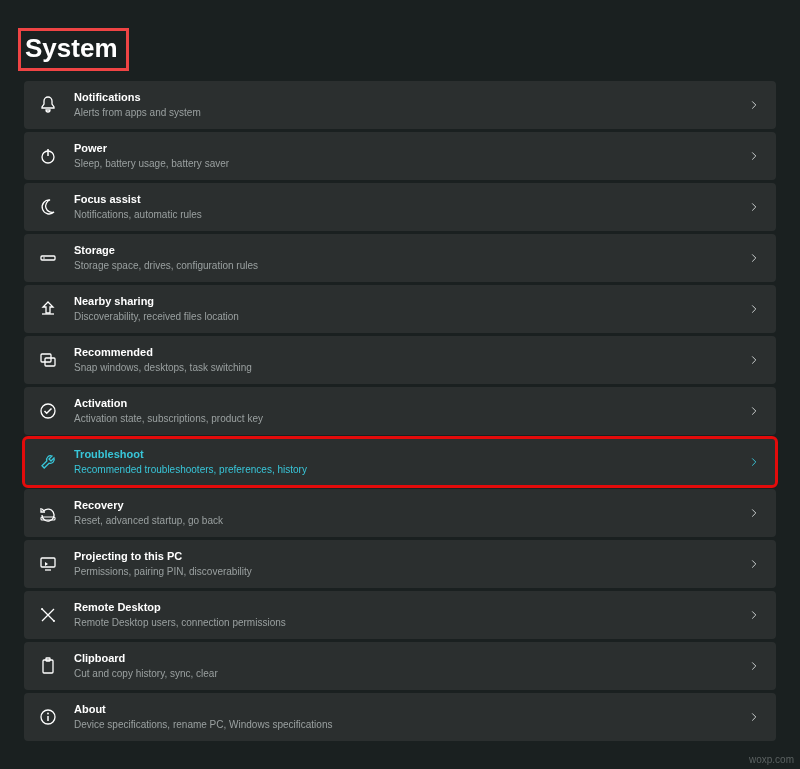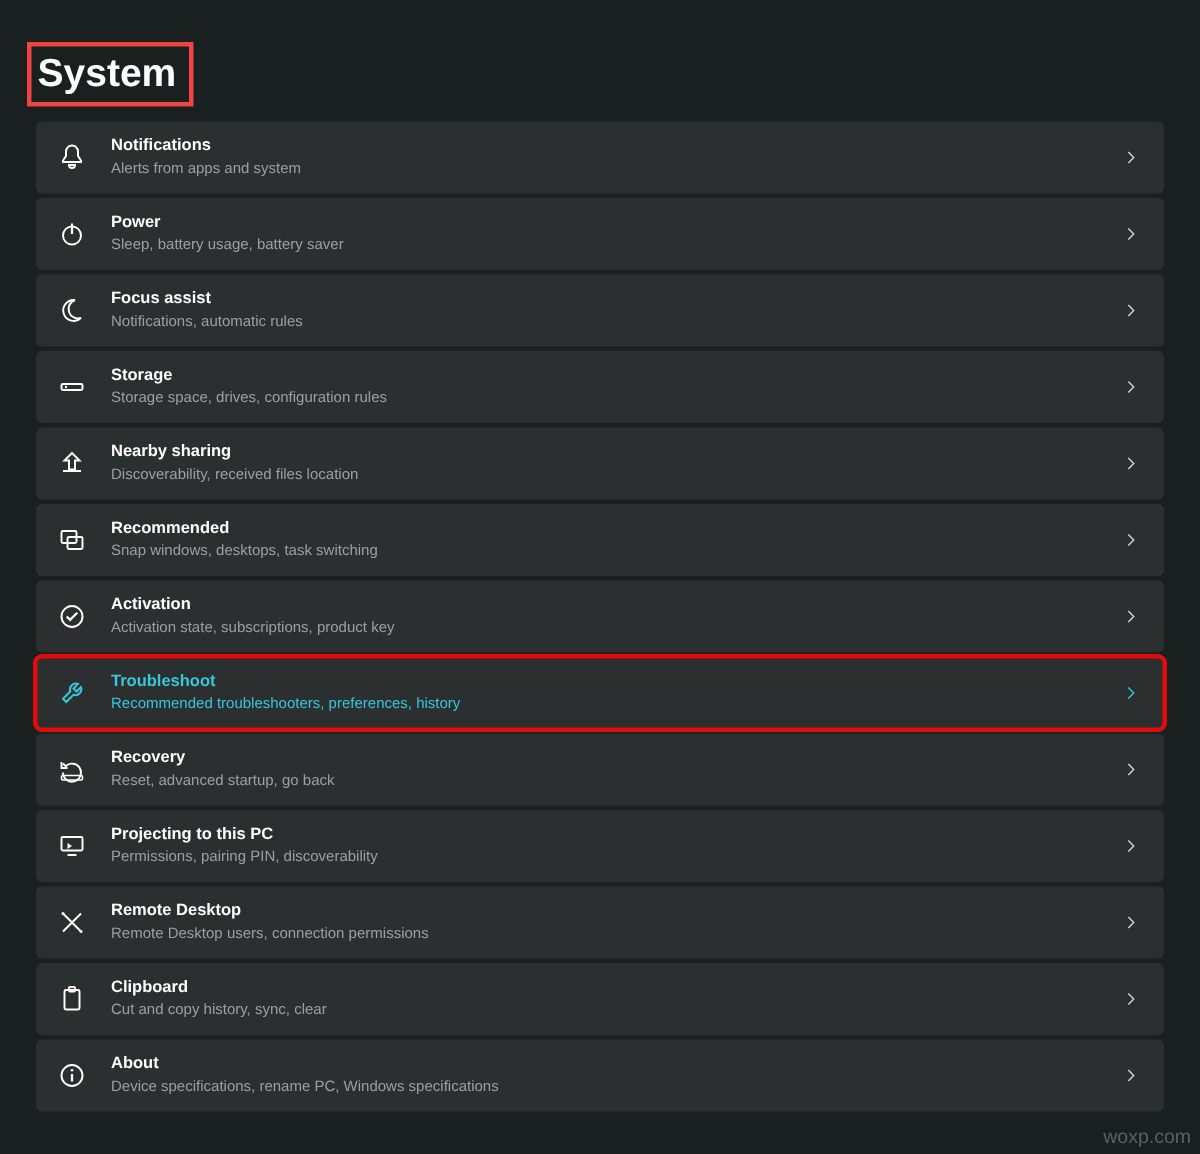--- a/index.html
+++ b/index.html
@@ -80,21 +80,21 @@
   .row.highlight .label,
   .row.highlight .sub,
   .row.highlight .icon,
   .row.highlight .chev {
     color: #38c6d9;
   }
   .watermark {
     position: absolute;
     right: 6px;
     bottom: 4px;
-    font-size: 13px;
+    font-size: 10px;
     color: #5b6161;
   }
   svg { display: block; }
 </style>
 </head>
 <body>
 
 <div class="page">
 
   <div class="title-wrap">

